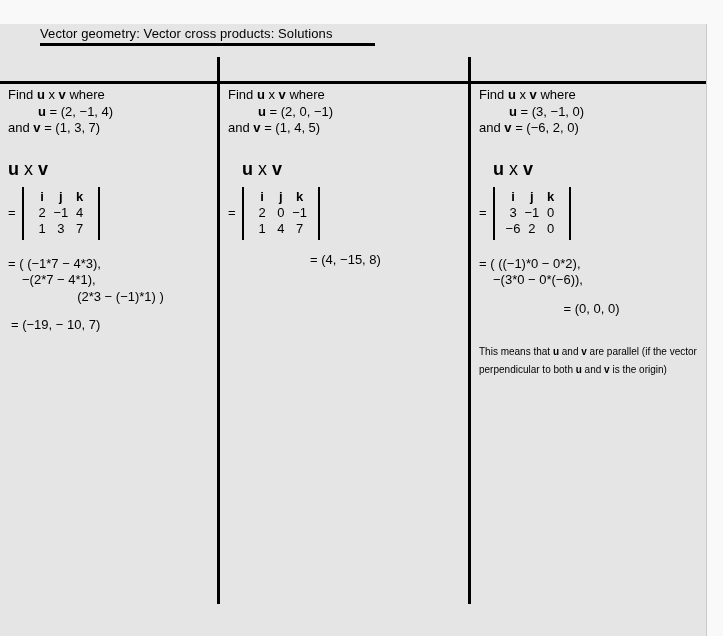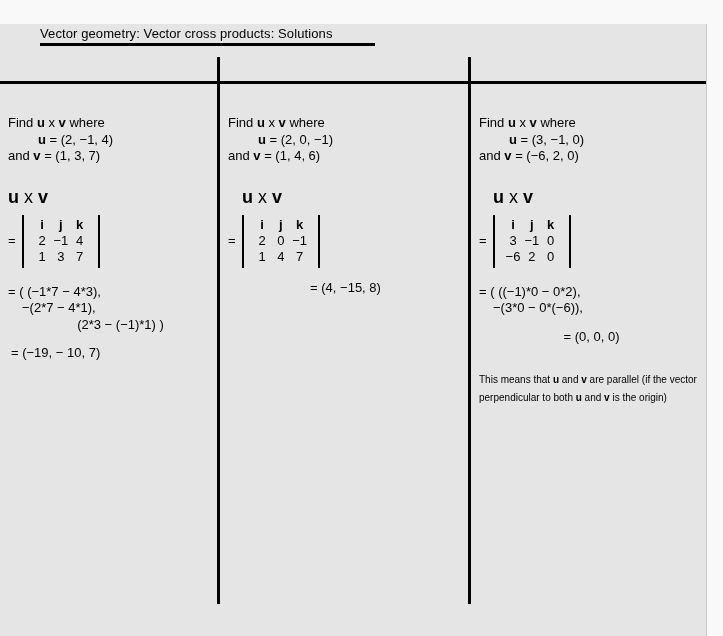--- a/index.html
+++ b/index.html
@@ -79,21 +79,21 @@
     width: 3px;
     height: 547px;
     background: #000;
   }
   .vdiv-1 { left: 217px; }
   .vdiv-2 { left: 468px; }
 
   
   .col {
     position: absolute;
-    top: 76px;
+    top: 48px;
   }
   .col-1 { left: 8px;   width: 205px; }
   .col-2 { left: 228px; width: 235px; }
   .col-3 { left: 479px; width: 225px; }
 
   .block { font-size: 13px; line-height: 16.5px; }
 
   .prompt { margin-top: 15px; }
   .prompt .ln { white-space: nowrap; }
   .ln-indent { padding-left: 30px; }
@@ -206,21 +206,21 @@
       <div class="ln ex-i2">(2*3 − (−1)*1) )</div>
     </div>
 
     <div class="block result">= (−19, − 10, 7)</div>
   </div>
 
   <div class="col col-2">
     <div class="block prompt">
       <div class="ln"><span>Find </span><b>u</b><span> x </span><b>v</b><span> where</span></div>
       <div class="ln ln-indent"><b>u</b><span> = (2, 0, −1)</span></div>
-      <div class="ln"><span>and </span><b>v</b><span> = (1, 4, 6)</span></div>
+      <div class="ln"><span>and </span><b>v</b><span> = (1, 4, 5)</span></div>
     </div>
 
     <div class="uxv-label"><b>u</b><span> x </span><b>v</b></div>
 
     <div class="det-row">
       <div class="det-eq">=</div>
       <div class="det-bars">
         <div class="bar"></div>
         <div class="det-grid">
           <span class="hdr-sym">i</span>

